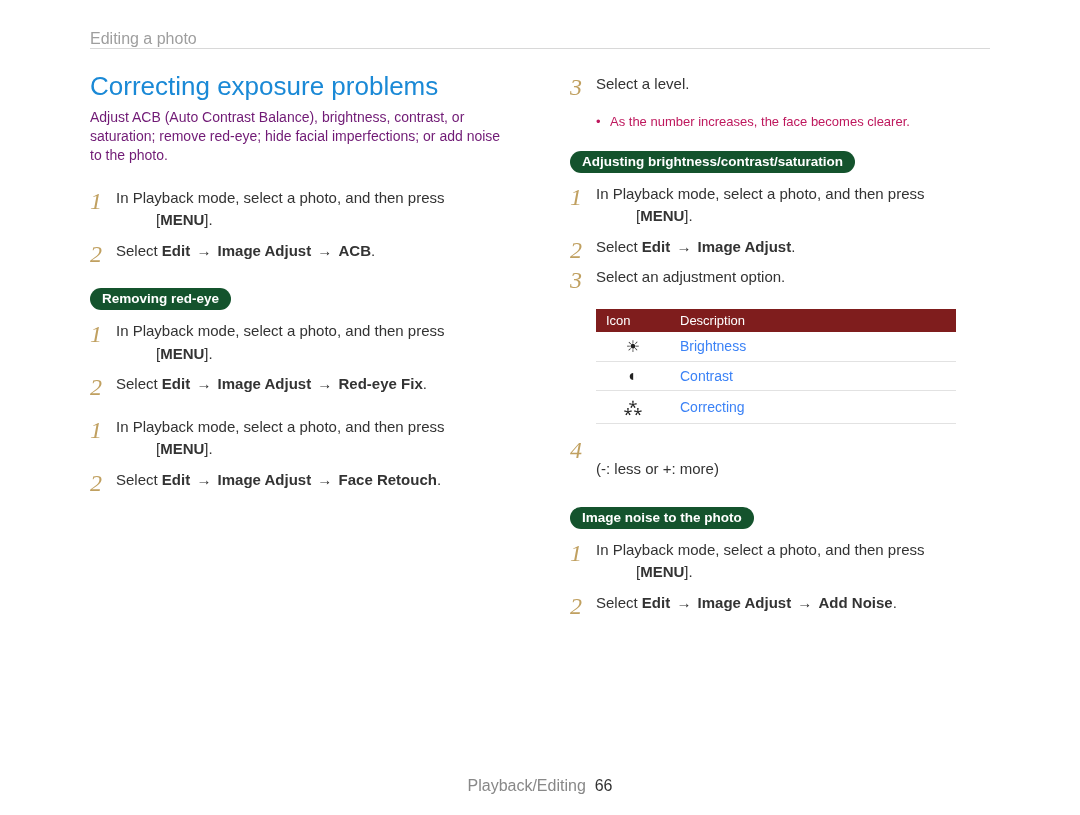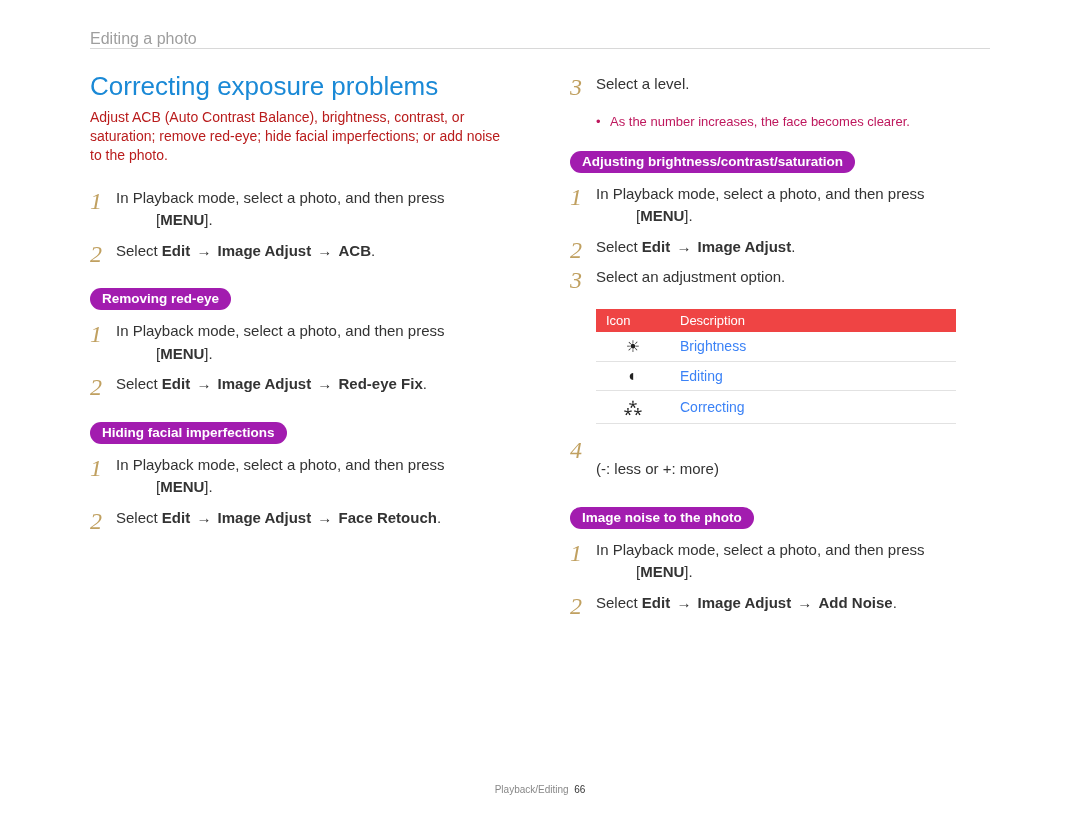--- a/index.html
+++ b/index.html
@@ -31,27 +31,27 @@
     min-width: 0;
   }
   h1.heading {
     color: #1a89d6;
     font-weight: 400;
     font-size: 26px;
     margin: 4px 0 6px 0;
   }
   .intro {
     font-size: 14px;
-    color: #b91c1c;
+    color: #701a75;
     line-height: 1.35;
     margin-bottom: 22px;
   }
   .pill {
     display: inline-block;
-    background: #a21caf;
+    background: #14532d;
     color: #fff;
     font-size: 13.5px;
     padding: 3px 12px 4px 12px;
     border-radius: 11px;
     margin: 6px 0 10px 0;
     font-weight: 700;
   }
   ol.steps {
     list-style: none;
     padding: 0;
@@ -93,21 +93,21 @@
     top: 0;
   }
   table.opts {
     border-collapse: collapse;
     width: 100%;
     font-size: 14px;
     margin: 4px 0 12px 26px;
     max-width: 360px;
   }
   table.opts th {
-    background: #ef4444;
+    background: #7f1d1d;
     color: #fff;
     font-weight: 400;
     text-align: left;
     padding: 4px 10px;
     font-size: 13px;
   }
   table.opts th:first-child { width: 54px; }
   table.opts td {
     border-bottom: 1px solid #e2e2e2;
     padding: 5px 10px;
@@ -117,21 +117,21 @@
     text-align: center;
     font-size: 16px;
     color: #222;
   }
   .footer {
     position: absolute;
     bottom: 20px;
     left: 0;
     right: 0;
     text-align: center;
-    font-size: 10px;
+    font-size: 16px;
     color: #888;
   }
   .footer .pg { color: #333; }
   .arrow { padding: 0 2px; }
 </style>
 </head>
 <body>
 
 <div class="page">
 
@@ -175,21 +175,20 @@
           <span>Select </span>
           <span class="b">Edit</span>
           <span class="arrow">→</span>
           <span class="b">Image Adjust</span>
           <span class="arrow">→</span>
           <span class="b">Red-eye Fix</span><span>.</span>
         </li>
       </ol>
 
       
-      <div class="pill">Hiding facial imperfections</div>
       <ol class="steps">
         <li>
           <span class="num">1</span>
           <span>In Playback mode, select a photo, and then press </span>
           <span class="menu-key-wrap"><span class="menu-bracket">[</span><span class="b">MENU</span><span class="menu-bracket">]</span></span><span>.</span>
         </li>
         <li>
           <span class="num">2</span>
           <span>Select </span>
           <span class="b">Edit</span>
@@ -241,21 +240,21 @@
             <th>Description</th>
           </tr>
         </thead>
         <tbody>
           <tr>
             <td class="icon">☀</td>
             <td>Brightness</td>
           </tr>
           <tr>
             <td class="icon">◐</td>
-            <td>Editing</td>
+            <td>Contrast</td>
           </tr>
           <tr>
             <td class="icon">⁂</td>
             <td>Correcting</td>
           </tr>
         </tbody>
       </table>
 
       <ol class="steps">
         <li>

